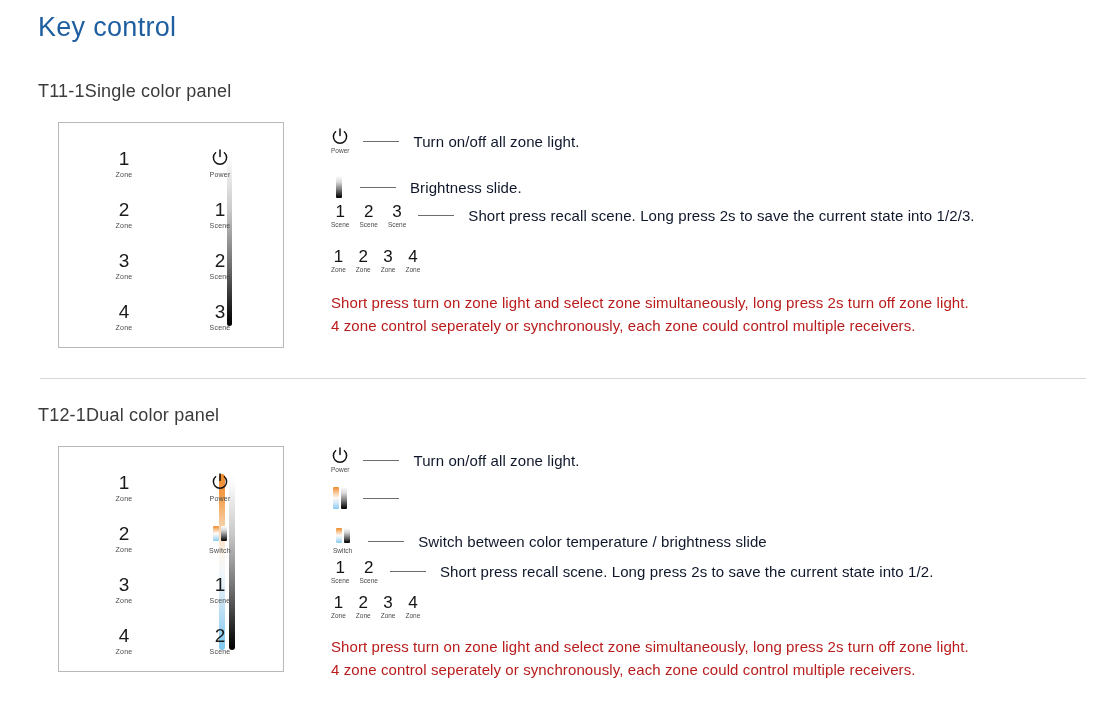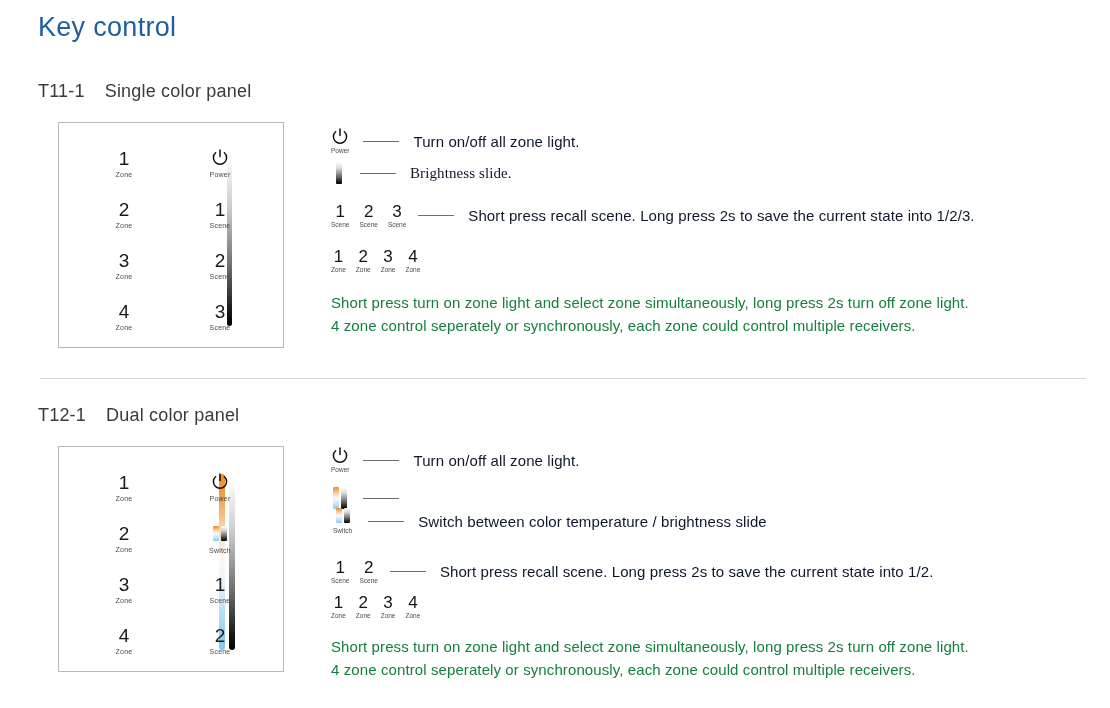--- a/index.html
+++ b/index.html
@@ -27,21 +27,21 @@
     color: #1f5fa0;
     line-height: 1;
   }
   .section-head {
     position: absolute;
     font-size: 18px;
     color: #3b3b3d;
     letter-spacing: 0.2px;
     white-space: nowrap;
   }
-  .section-head .code { margin-right: 20px; }
+  .section-head .code { }
 
   .divider {
     position: absolute;
     left: 40px;
     top: 378px;
     width: 1046px;
     height: 1px;
     background: #d6d6d6;
   }
 
@@ -121,21 +121,21 @@
   .dash {
     display: inline-block;
     width: 36px;
     height: 1px;
     background: #6d6d6f;
     margin: 0 14px;
   }
   .para {
     position: absolute;
     font-size: 15px;
-    color: #15803d;
+    color: #b91c1c;
     line-height: 1.55;
     letter-spacing: 0.1px;
     white-space: nowrap;
   }
 
   
   .mini-key {
     display: inline-block;
     text-align: center;
     line-height: 1;
@@ -240,21 +240,21 @@
     <svg width="16" height="18" viewBox="0 0 16 18" style="display:block;margin:0 auto;">
       <path d="M3.6 3.7 A6.6 6.6 0 1 0 12.4 3.7" fill="none" stroke="#111" stroke-width="1.5" stroke-linecap="round"></path>
       <line x1="8" y1="0.9" x2="8" y2="7.6" stroke="#111" stroke-width="1.5" stroke-linecap="round"></line>
     </svg>
     <span class="cap">Power</span>
   </span>
   <span class="dash"></span>
   <span class="legend-text">Turn on/off all zone light.</span>
 </div>
 
-<div class="legend-row" style="left:336px; top:162px;font-family:Liberation Serif, serif;">
+<div class="legend-row" style="left:336px; top:176px;">
   <span class="chip bright" style="width:6px;height:22px;"></span>
   <span class="dash" style="margin-left:18px;"></span>
   <span class="legend-text">Brightness slide.</span>
 </div>
 
 <div class="legend-row" style="left:331px; top:203px;">
   <span class="mini-key">
     <span class="num">1</span>
     <span class="cap">Scene</span>
   </span>
@@ -365,21 +365,21 @@
 </div>
 
 <div class="legend-row" style="left:333px; top:487px;">
   <span class="chip-pair">
     <span class="chip cct" style="width:6px;height:22px;"></span>
     <span class="chip bright" style="width:6px;height:22px;"></span>
   </span>
   <span class="dash" style="margin-left:16px;"></span>
 </div>
 
-<div class="legend-row" style="left:333px; top:508px;">
+<div class="legend-row" style="left:333px; top:528px;">
   <span class="legend-icon-stack">
     <span class="chip-pair" style="justify-content:center;">
       <span class="chip cct" style="width:6px;height:15px;"></span>
       <span class="chip bright" style="width:6px;height:15px;"></span>
     </span>
     <span class="cap">Switch</span>
   </span>
   <span class="dash" style="margin-left:16px;"></span>
   <span class="legend-text">Switch between color temperature / brightness slide</span>
 </div>

